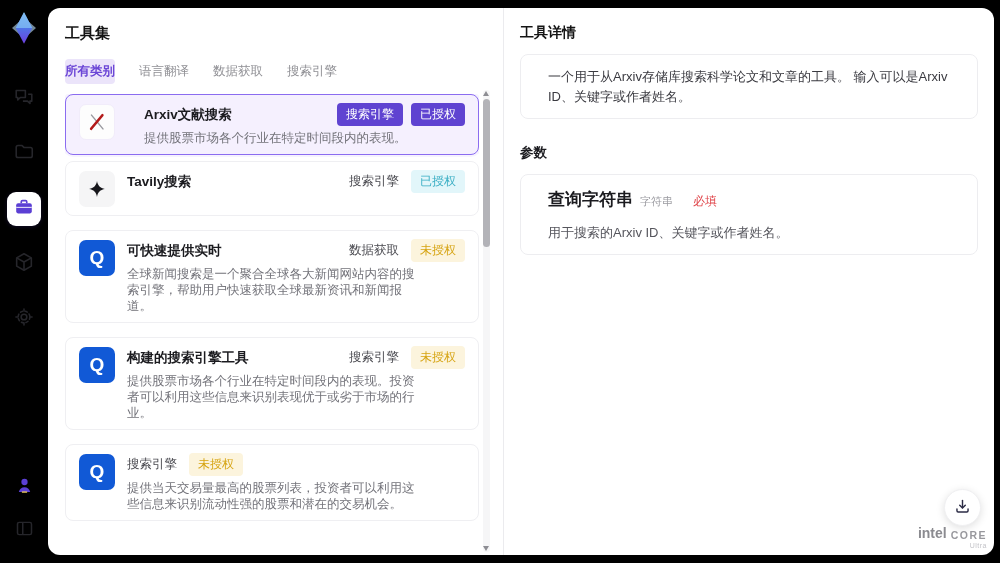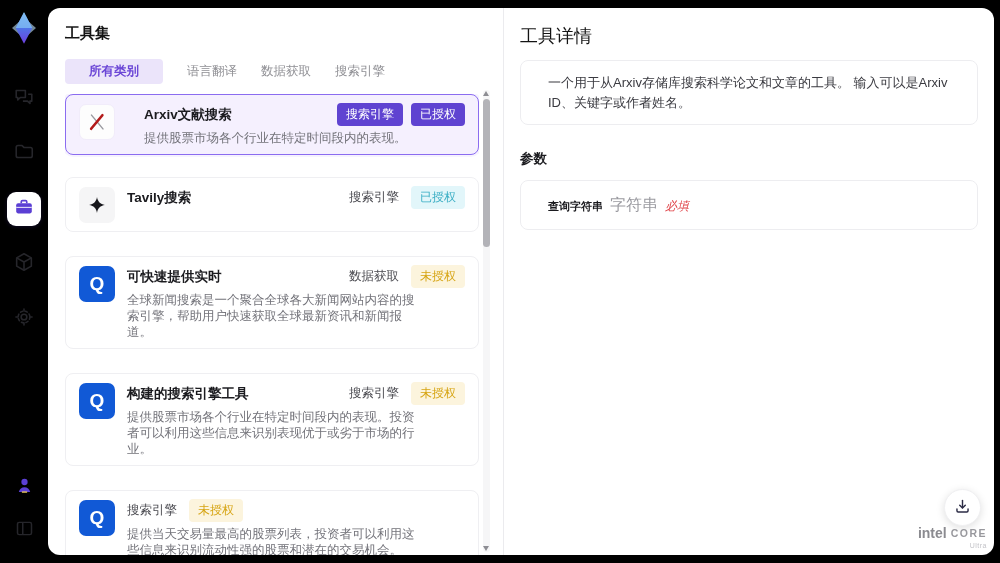--- a/index.html
+++ b/index.html
@@ -16,25 +16,25 @@
 
   
   .panel { position:absolute; left:48px; top:8px; right:6px; bottom:8px; background:#fff; border-radius:12px; overflow:hidden; }
   .vdivider { position:absolute; left:455px; top:0; bottom:0; width:1px; background:#ebebee; }
 
   
   .list-panel { position:absolute; left:0; top:0; width:455px; height:100%; padding:16px 0 0 17px; }
   .list-title { font-size:15px; font-weight:bold; color:#141414; }
   .tabs { margin-top:16px; display:flex; align-items:center; gap:24px; }
   .tab { font-size:12.5px; color:#8f8f94; cursor:pointer; padding:4px 0; white-space:nowrap; }
-  .tab.active { background:#ebe4fa; color:#6b46d6; padding:4px 24px; border-radius:4px; font-weight:bold; }
+  .tab.active { background:#ebe4fa; color:#6b46d6; padding:4px 0; border-radius:4px; font-weight:bold; }
 
   .cards { margin-top:10px; width:414px; height:462px; overflow:hidden; }
-  .card { display:flex; align-items:flex-start; gap:12px; background:#fff; border:1px solid #efeff2; border-radius:8px; padding:8px 13px; margin-bottom:24px; cursor:pointer; }
-  .card.selected { background:#f5f0fe; border:1.5px solid #8b6cf0; box-shadow:0 0 0 2px rgba(139,108,240,.08); margin-bottom:22px;gap:29px; }
+  .card { display:flex; align-items:flex-start; gap:12px; background:#fff; border:1px solid #efeff2; border-radius:8px; padding:8px 13px; margin-bottom:14px; cursor:pointer; }
+  .card.selected { background:#f5f0fe; border:1.5px solid #8b6cf0; box-shadow:0 0 0 2px rgba(139,108,240,.08); margin-bottom:6px;gap:29px; }
   .tool-icon { flex:0 0 36px; width:36px; height:36px; border-radius:7px; display:flex; align-items:center; justify-content:center; margin-top:1px; }
   .icon-arxiv { background:#fdfdfd; border:1px solid #f1ecfa; }
   .icon-sparkle { background:#f5f5f6; }
   .icon-qblue { background:#1159d6; color:#fff; font-weight:bold; font-size:19px; font-family:"Liberation Sans",sans-serif; }
   .card-body { flex:1; min-width:0; }
   .card-top { display:flex; align-items:center; }
   .card-title { font-size:13.5px; font-weight:bold; color:#1b1b1f; margin-right:auto; white-space:nowrap; }
   .card-category.text { font-size:12.5px; color:#4a4a50; margin-right:12px; white-space:nowrap; }
   .card-category.solid, .card-status.solid { background:#5f43d1; color:#fff; font-size:12px; padding:3px 9px; border-radius:4px; white-space:nowrap; }
   .card-category.solid { margin-right:8px; }
@@ -44,32 +44,32 @@
 
   
   .scrollbar { position:absolute; left:435px; top:82px; width:7px; height:462px; background:#f6f6f7; border-radius:4px; }
   .sb-thumb { position:absolute; left:0; top:9px; width:7px; height:148px; background:#b3b3b8; border-radius:4px; }
   .sb-up, .sb-dn { position:absolute; left:0; width:0; height:0; border-left:3.5px solid transparent; border-right:3.5px solid transparent; }
   .sb-up { top:1px; border-bottom:5px solid #8d8d93; }
   .sb-dn { bottom:1px; border-top:5px solid #8d8d93; }
 
   
   .detail-panel { position:absolute; left:456px; top:0; right:0; bottom:0; padding:16px 16px 0 16px; }
-  .detail-title { font-size:18px; font-weight:normal; color:#141414; }
+  .detail-title { font-size:14px; font-weight:bold; color:#141414; }
   .section-h { margin-top:25px; font-size:13.5px; font-weight:bold; color:#1b1b1f; }
   .info-box { margin-top:12px; border:1px solid #ededf0; border-radius:8px; background:#fff; padding:12px 27px; font-size:13px; color:#3a3a40; line-height:1.5; }
-  .param-name { font-size:11px; font-weight:bold; color:#1b1b1f; }
-  .param-type { font-size:16px; color:#9a9aa0; margin-left:7px; }
-  .param-required { font-size:12px; color:#e0454a; margin-left:7px;font-style:italic; }
+  .param-name { font-size:17px; font-weight:bold; color:#1b1b1f; }
+  .param-type { font-size:11px; color:#9a9aa0; margin-left:7px; }
+  .param-required { font-size:12px; color:#e0454a; margin-left:20px; }
   .param-desc { margin-top:10px; font-size:13px; color:#55555c; }
 
   
   .fab { position:absolute; right:19px; bottom:37px; width:37px; height:37px; border-radius:50%; background:#fff; border:1px solid #f0f0f2; box-shadow:0 2px 8px rgba(0,0,0,.13); display:flex; align-items:center; justify-content:center; cursor:pointer; }
   .brand { position:absolute; right:13px; bottom:13px; display:flex; flex-direction:column; align-items:flex-end; line-height:1.1; }
-  .brand-line { display:flex; align-items:center; gap:4px; }
+  .brand-line { display:flex; align-items:flex-end; gap:4px; }
   .brand-intel { font-size:14px; font-weight:bold; color:#8b8b90; }
   .brand-core { font-size:10.5px; letter-spacing:1.5px; color:#98989d; text-transform:uppercase; font-weight:bold; }
   .brand-sub { font-size:7px; color:#c3c3c8; letter-spacing:.5px; margin-top:1px; }
 </style>
 </head>
 <body>
 
 <div class="app">
 
   <aside class="rail">
@@ -243,20 +243,21 @@
     </section>
 
     <section class="detail-panel">
       <h1 class="detail-title">工具详情</h1>
       <div class="info-box">一个用于从Arxiv存储库搜索科学论文和文章的工具。 输入可以是Arxiv ID、关键字或作者姓名。</div>
       <h2 class="section-h">参数</h2>
       <div class="info-box">
         <div>
           <span class="param-name">查询字符串</span><span class="param-type">字符串</span><span class="param-required">必填</span>
         </div>
+        <div class="param-desc">用于搜索的Arxiv ID、关键字或作者姓名。</div>
       </div>
     </section>
   </div>
 
   <button class="fab">
     <span>
       <svg viewBox="0 0 24 24" width="19" height="19" fill="none" stroke="#2b2b45" stroke-width="1.8" stroke-linecap="round" stroke-linejoin="round">
         <path d="M12 4.5v9"></path>
           <path d="M8.5 10.5L12 14l3.5-3.5"></path>
         <path d="M5 15v2.5c0 .8.7 1.5 1.5 1.5h11c.8 0 1.5-.7 1.5-1.5V15"></path>

